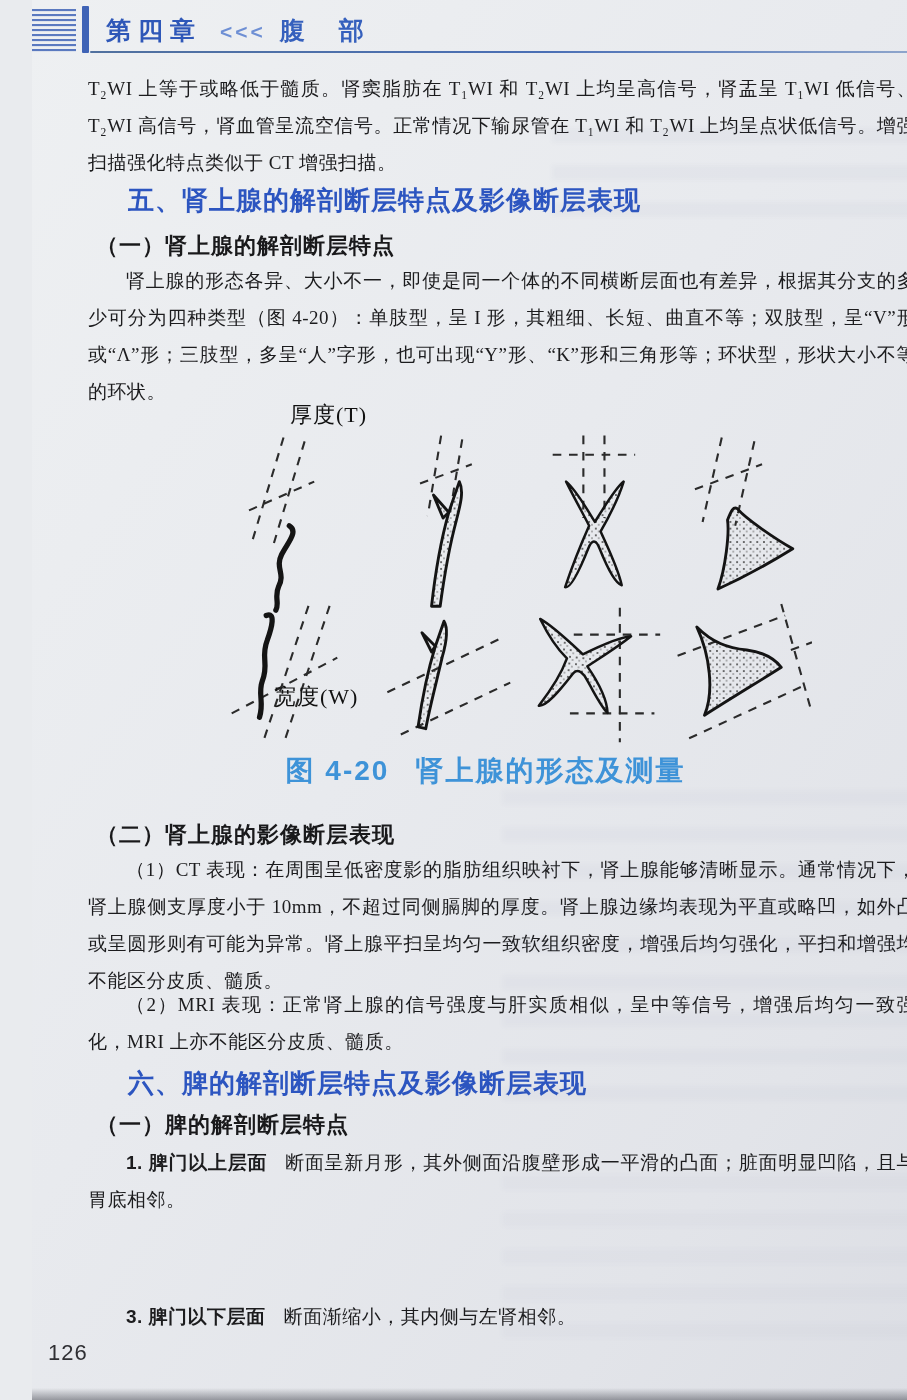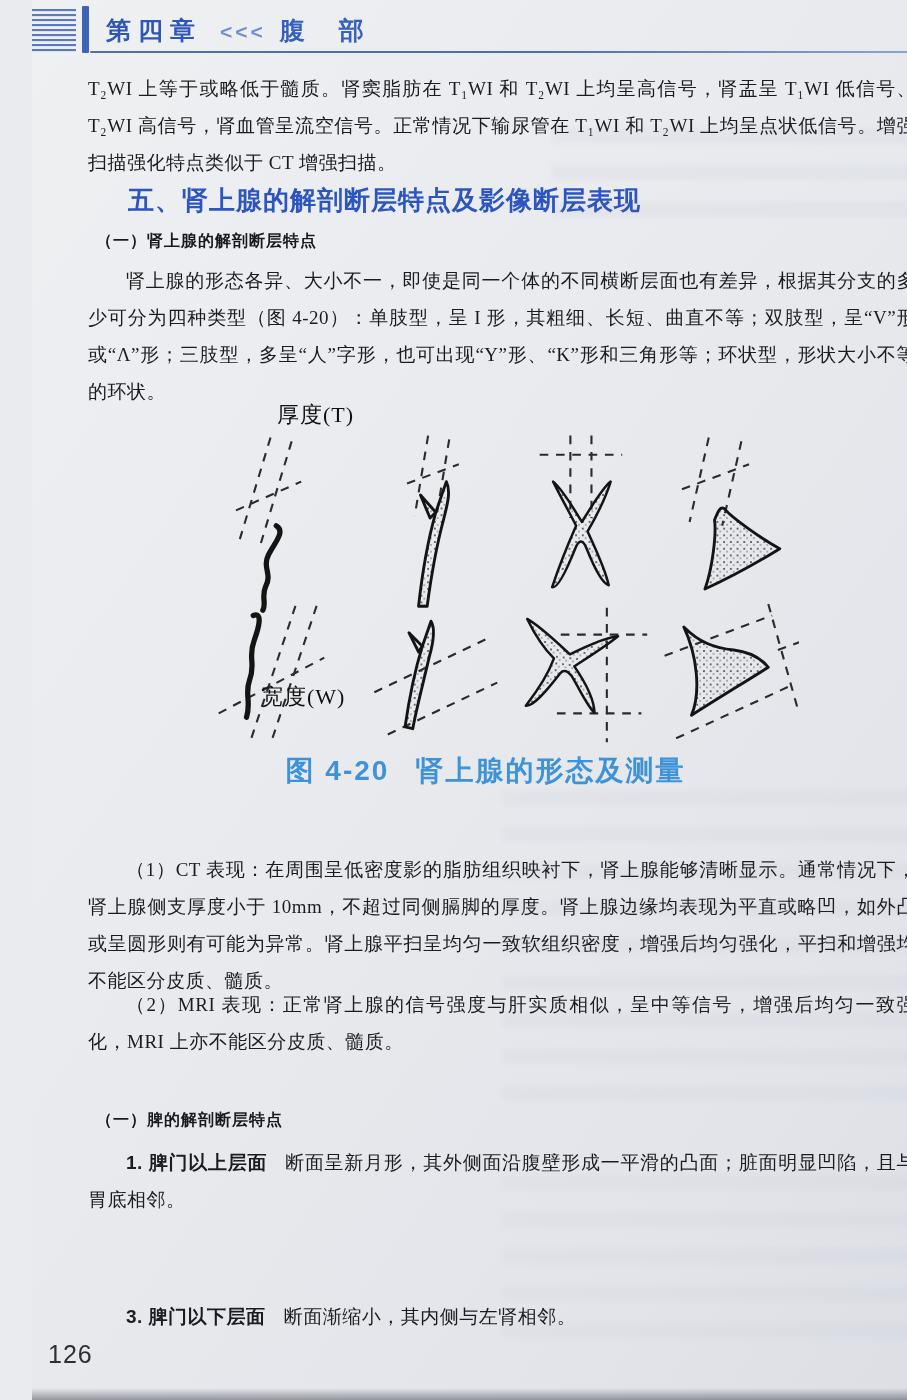--- a/index.html
+++ b/index.html
@@ -43,28 +43,28 @@
   }
   .indent { text-indent:2em; }
   .sec-heading {
     position:absolute; left:96px;
     font-family:"Liberation Sans","DejaVu Sans",sans-serif;
     font-weight:bold; font-size:26px; color:#2c55c0; letter-spacing:1px;text-align:center;
   }
   .sub-heading {
     position:absolute; left:64px;
     font-family:"Liberation Sans","DejaVu Sans",sans-serif;
-    font-weight:bold; font-size:16px; color:#19191b; letter-spacing:1px;
+    font-weight:bold; font-size:22px; color:#19191b; letter-spacing:1px;
   }
   .item-lead {
     font-family:"Liberation Sans","DejaVu Sans",sans-serif;
     font-weight:bold; margin-right:18px;
   }
   
-  .figure-area { position:absolute; left:137px; top:400px; width:620px; height:350px; }
+  .figure-area { position:absolute; left:150px; top:400px; width:620px; height:350px; }
   .fig-label {
     position:absolute; font-size:22px; color:#111; letter-spacing:1px;
     font-family:"Liberation Serif","DejaVu Serif",serif; z-index:2;
   }
   .fig-label-t { left:108px; top:0px; }
   .fig-label-w { left:92px; top:282px; }
   .fig-row { position:absolute; left:42px; display:flex; gap:4px; }
   .fig-row-1 { top:26px; }
   .fig-row-2 { top:202px; }
   .fig-cell { width:144px; }
@@ -74,21 +74,21 @@
   .or2 { stroke:#141414; stroke-linejoin:round; }
   .fig-caption {
     position:absolute; left:0; top:752px; width:907px; text-align:center;
     font-family:"Liberation Sans","DejaVu Sans",sans-serif;
     font-weight:bold; font-size:28px; color:#3e93d8; letter-spacing:2px;
   }
   .caption-space { display:inline-block; width:26px; }
   
   .page-number {
     position:absolute; left:16px; top:1340px;
-    font-size:25px; color:#2f2f33; letter-spacing:1px;
+    font-size:22px; color:#2f2f33; letter-spacing:1px;
     font-family:"Liberation Sans","DejaVu Sans",sans-serif;
   }
   
   .ghost {
     position:absolute; opacity:.5; filter:blur(2px); pointer-events:none;
     background:repeating-linear-gradient(to bottom, rgba(98,116,156,.09) 0 15px, transparent 15px 37px);
   }
   .ghost1 { left:520px; top:128px; width:368px; height:90px; }
   .ghost2 { left:470px; top:790px; width:420px; height:320px; opacity:.4; }
   .ghost3 { left:470px; top:1175px; width:420px; height:175px; opacity:.35; }
@@ -231,23 +231,25 @@
           <path class="or2" d="M30 26 C46 42 62 48 82 50 C98 52 110 58 118 68 C96 82 66 100 38 118 C48 94 44 56 30 26 Z" fill="url(#stW4)" stroke-width="3"></path>
         </svg>
       </div>
     </div>
   </div>
 
   <div class="fig-caption">
     <span>图 4-20</span><span class="caption-space"></span><span>肾上腺的形态及测量</span>
   </div>
 
+  <h3 class="sub-heading" style="top:820px;">（二）肾上腺的影像断层表现</h3>
   <p class="body-text indent" style="top:851px;">（1）CT 表现：在周围呈低密度影的脂肪组织映衬下，肾上腺能够清晰显示。通常情况下，肾上腺侧支厚度小于 10mm，不超过同侧膈脚的厚度。肾上腺边缘均表现为平直或略凹，如外凸或呈圆形则有可能为异常。肾上腺平扫呈均匀一致软组织密度，增强后均匀强化，平扫和增强均不能区分皮质、髓质。</p>
   <p class="body-text indent" style="top:986px;">（2）MRI 表现：正常肾上腺的信号强度与肝实质相似，呈中等信号，增强后均匀一致强化，MRI 上亦不能区分皮质、髓质。</p>
 
+  <h2 class="sec-heading" style="top:1066px;">六、脾的解剖断层特点及影像断层表现</h2>
   <h3 class="sub-heading" style="top:1110px;">（一）脾的解剖断层特点</h3>
 
   <p class="body-text indent" style="top:1144px;"><span class="item-lead">1. 脾门以上层面</span><span>断面呈新月形，其外侧面沿腹壁形成一平滑的凸面；脏面明显凹陷，且与胃底相邻。</span></p>
 
 
   <p class="body-text indent" style="top:1298px;"><span class="item-lead">3. 脾门以下层面</span><span>断面渐缩小，其内侧与左肾相邻。</span></p>
 
   <div class="page-number">126</div>
 
   <div class="ghost ghost1"></div>

